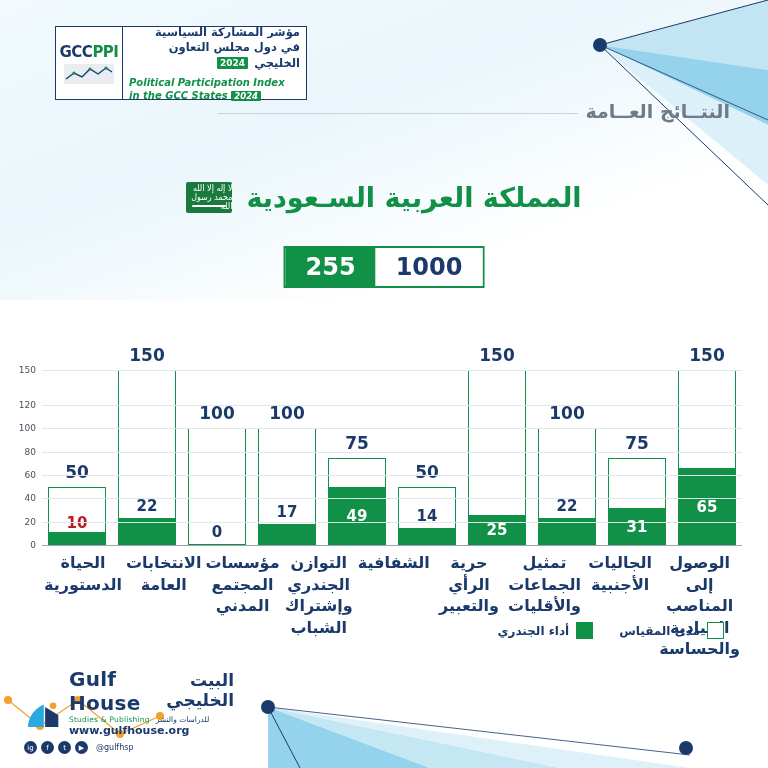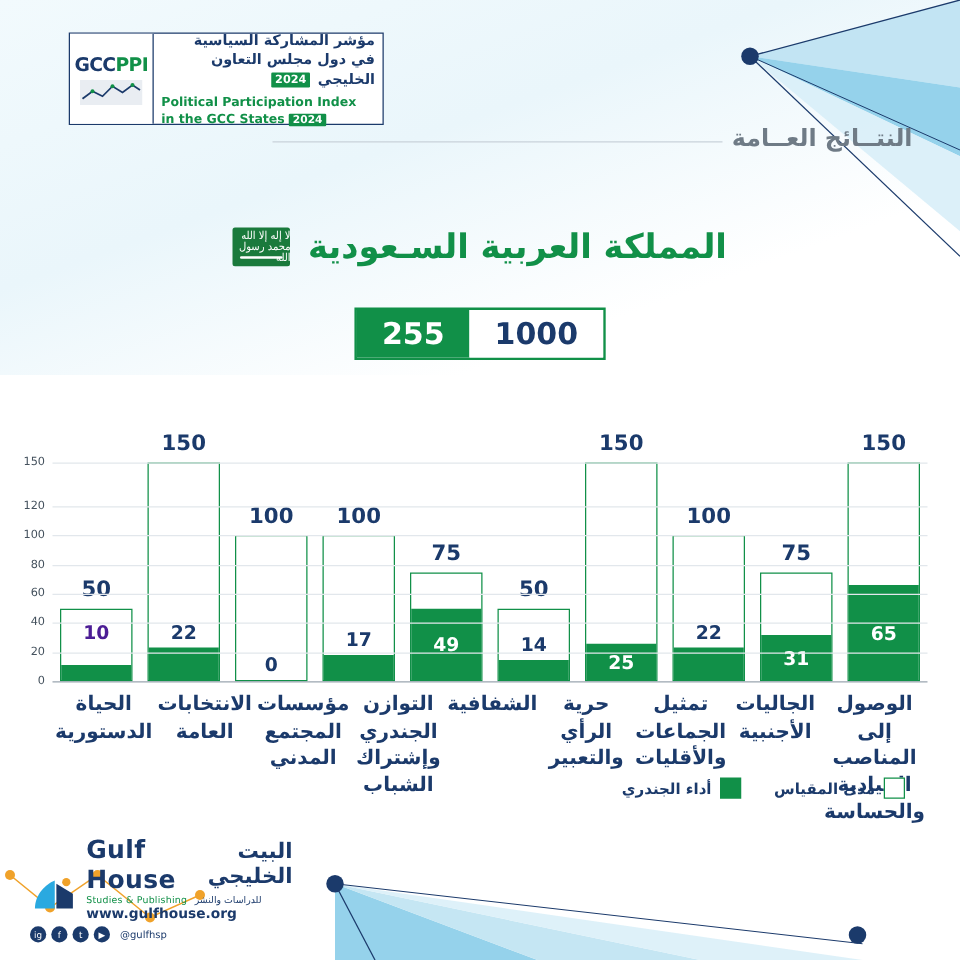--- a/index.html
+++ b/index.html
@@ -29,21 +29,21 @@
   .logo-mark .spark{margin-top:3px;}
   .logo-text{flex:1;padding:4px 6px 3px 6px;display:flex;flex-direction:column;justify-content:center;}
   .logo-ar{
     direction:rtl;text-align:right;color:#1b3a6b;font-size:11.5px;font-weight:bold;line-height:1.35;
   }
   .logo-ar .yr{
     display:inline-block;background:#119048;color:#fff;font-size:9px;padding:0 3px;
     border-radius:1px;vertical-align:1px;margin-right:2px;
   }
   .logo-sep{height:1px;background:#1b3a6b;margin:3px 0;}
-  .logo-en{color:#119048;font-size:10px;font-weight:bold;line-height:1.25;}
+  .logo-en{color:#119048;font-size:10px;font-weight:bold;line-height:1.25;font-style:italic;}
   .logo-en .yr2{
     display:inline-block;background:#119048;color:#fff;font-size:8.5px;padding:0 3px;border-radius:1px;
   }
   .results-title{
     position:absolute;right:38px;top:100px;direction:rtl;
     color:#6f7b86;font-size:19px;font-weight:bold;letter-spacing:3px;
   }
   .results-rule{
     position:absolute;right:190px;top:113px;width:360px;height:1px;background:#c9d2da;
   }
@@ -273,21 +273,21 @@
         <div class="bar-outer" style="height: 175px;">
           <div class="bar-fill" style="height: 25.6667px;"></div>
         </div>
         <div class="val-label" style="bottom: 29.6667px; color: rgb(27, 58, 107);">22</div>
       </div>
       <div class="bar-col">
         <div class="cap-label" style="bottom: 63.3333px;">50</div>
         <div class="bar-outer" style="height: 58.3333px;">
           <div class="bar-fill" style="height: 11.6667px;"></div>
         </div>
-        <div class="val-label" style="bottom: 30px; color: #4c1d95;">10</div>
+        <div class="val-label" style="bottom: 13px; color: #b91c1c;">10</div>
       </div>
     </div>
   <div class="cat-labels">
       <div class="cat">الوصول إلى المناصب القيادية والحساسة</div>
       <div class="cat">الجاليات الأجنبية</div>
       <div class="cat">تمثيل الجماعات والأقليات</div>
       <div class="cat">حرية الرأي والتعبير</div>
       <div class="cat">الشفافية</div>
       <div class="cat">التوازن الجندري وإشتراك الشباب</div>
       <div class="cat">مؤسسات المجتمع المدني</div>

